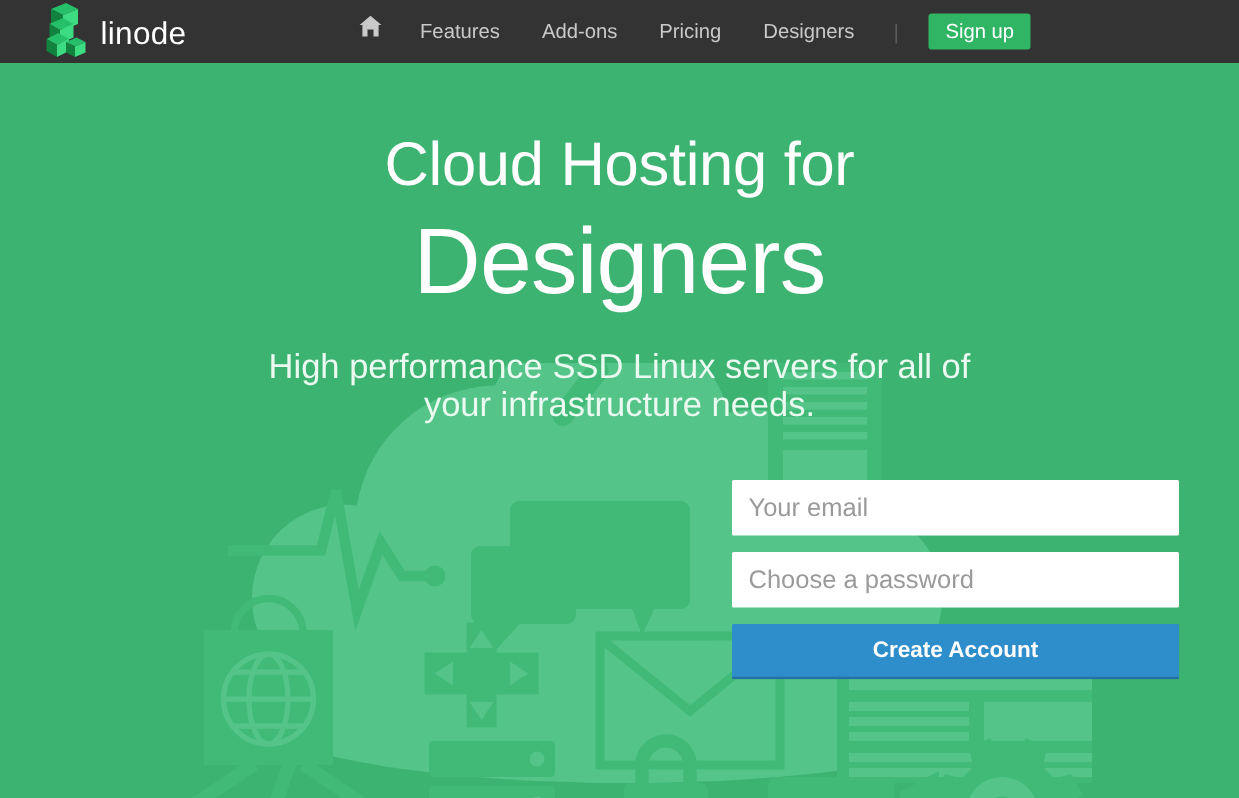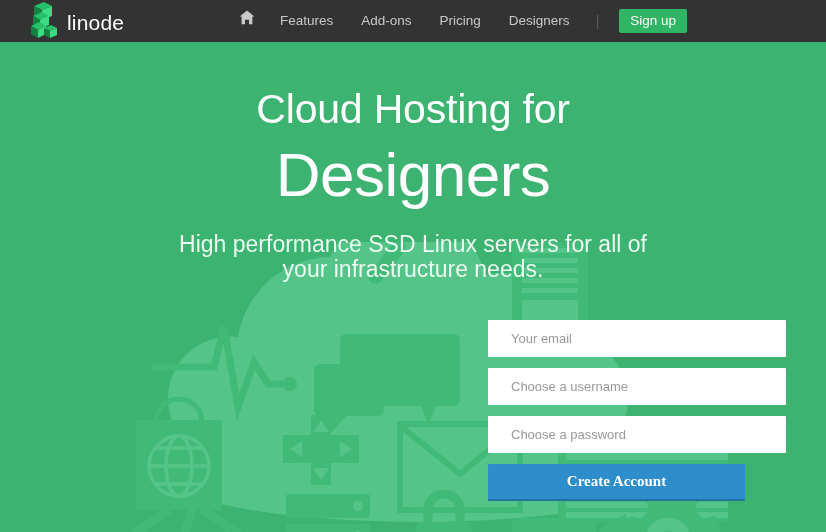--- a/index.html
+++ b/index.html
@@ -136,35 +136,35 @@
     left: 488px; top: 278px;
     width: 298px;
     z-index: 12;
   }
   .signup-form input {
     display: block;
     width: 298px; height: 37px;
     border: none; outline: none;
     background: #ffffff;
     font-family: "Liberation Sans", sans-serif;
-    font-size: 13px;
+    font-size: 17px;
     color: #444;
-    padding: 0 23px;
+    padding: 0 11px;
     margin-bottom: 11px;
     border-radius: 1px;
   }
   .signup-form input::placeholder { color: #9a9a9a; }
   .create-btn {
     display: block;
-    width: 257px; height: 37px;
+    width: 298px; height: 37px;
     background: #2e8ecb;
     border: none;
     border-bottom: 2px solid #2471a3;
     color: #ffffff;
-    font-family: Liberation Serif, serif;
+    font-family: Liberation Sans, sans-serif;
     font-size: 15px;
     font-weight: bold;
     cursor: pointer;
     border-radius: 1px;
   }
 </style>
 </head>
 <body>
 
 <div class="header">
@@ -323,18 +323,17 @@
   </div>
 
   <div class="headline-wrap">
     <h1 class="title-line1">Cloud Hosting for</h1>
     <h1 class="title-line2">Designers</h1>
     <p class="subtitle">High performance SSD Linux servers for all of your infrastructure needs.</p>
   </div>
 
   <form class="signup-form">
     <input type="text" placeholder="Your email" style="">
-    <input type="text" placeholder="Choose a username" style="">
     <input type="password" placeholder="Choose a password" style="">
     <button class="create-btn" type="submit">Create Account</button>
   </form>
 
 </div>
 
 </body></html>

